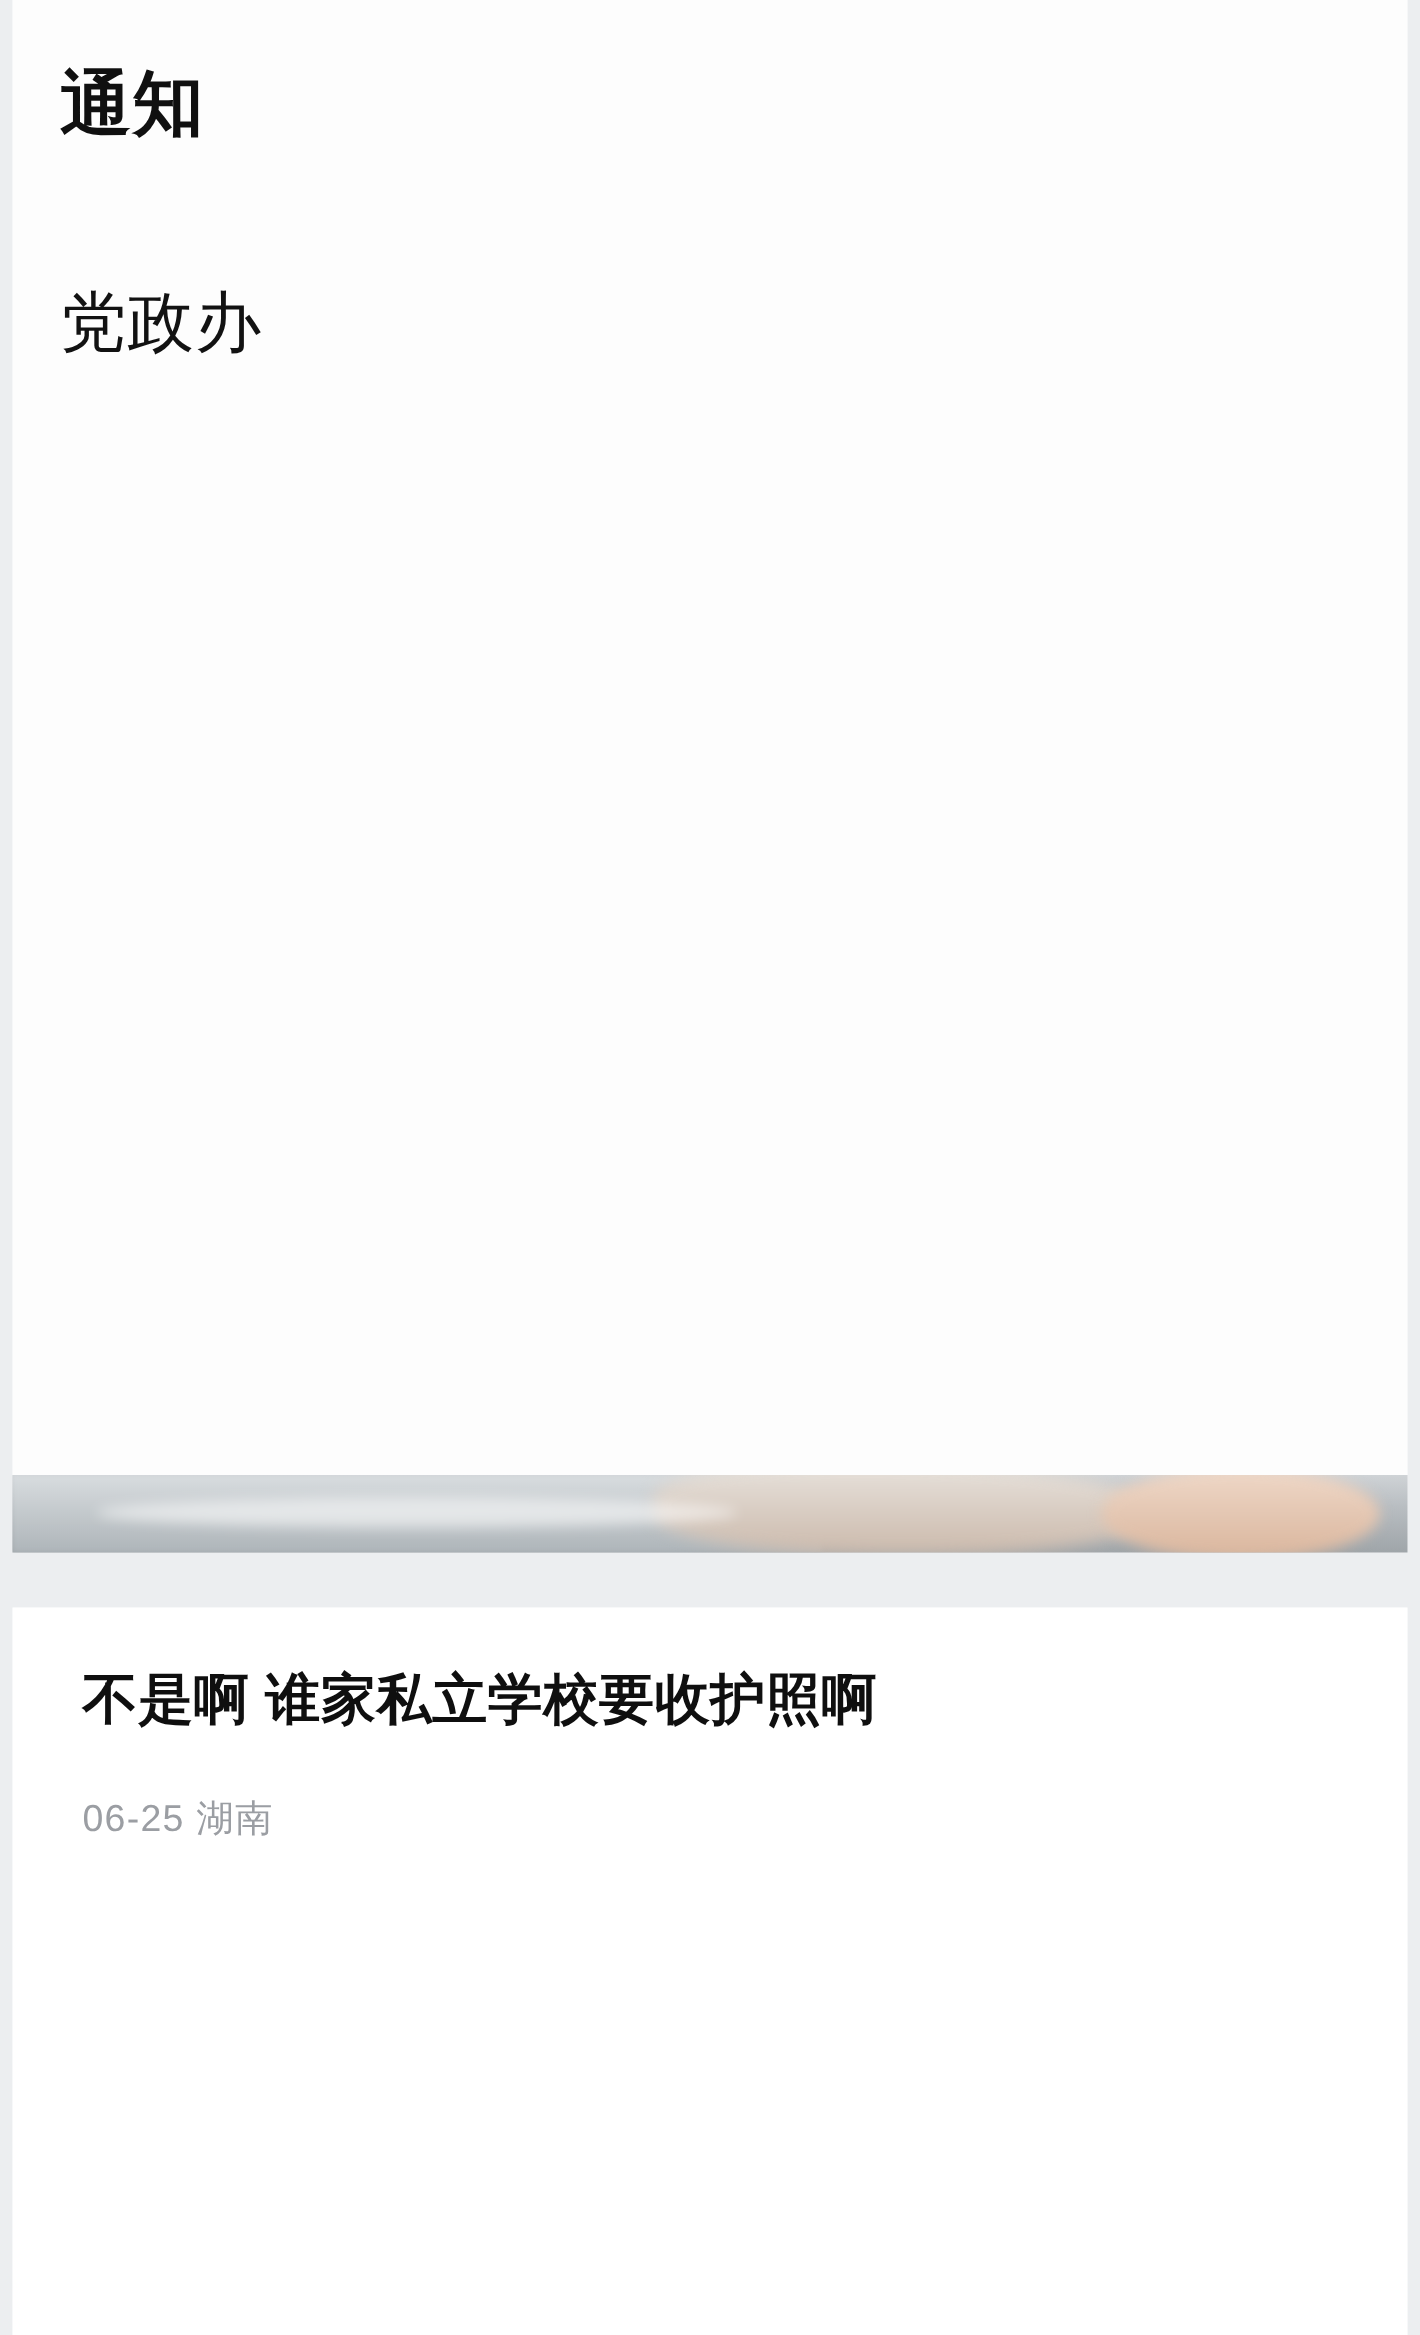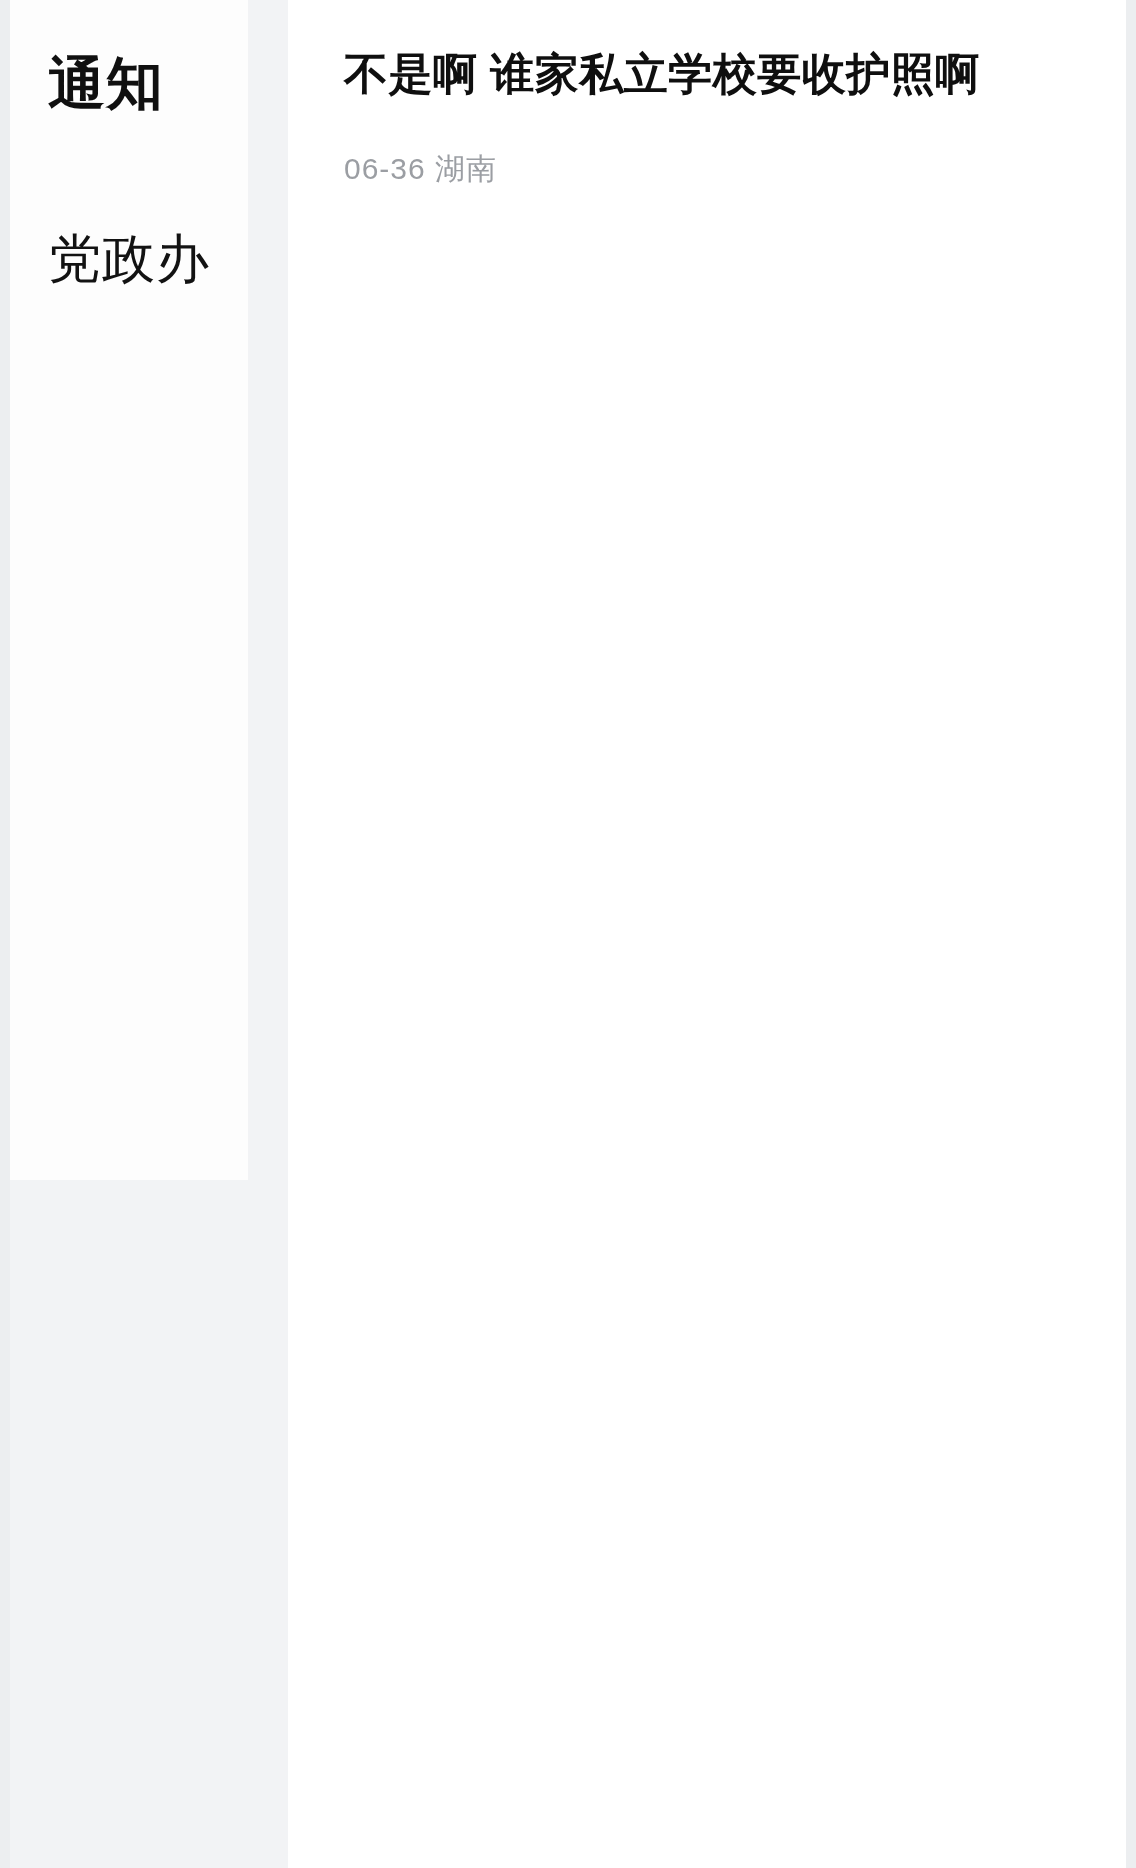--- a/index.html
+++ b/index.html
@@ -12,21 +12,21 @@
     height: 1868px;
     font-family: "Liberation Sans", sans-serif;
     overflow: hidden;
   }
   .screen {
     position: relative;
     width: 1136px;
     height: 1868px;
     background: #f2f3f5;
     display: flex;
-    flex-direction: row;
+    flex-direction: column;
   }
 
   
   .gutter-left {
     position: absolute;
     left: 0; top: 0; bottom: 0;
     width: 10px;
     background: #eceef0;
   }
   .gutter-right {
@@ -173,16 +173,16 @@
     <div class="blur-a"></div>
     <div class="blur-b"></div>
     <div class="blur-c"></div>
     <div class="foam"></div>
   </div>
 
   <div class="media-gap"></div>
 
   <div class="post">
     <div class="post-title">不是啊 谁家私立学校要收护照啊</div>
-    <div class="post-meta">06-36 湖南</div>
+    <div class="post-meta">06-25 湖南</div>
   </div>
 
 </div>
 
 </body></html>

